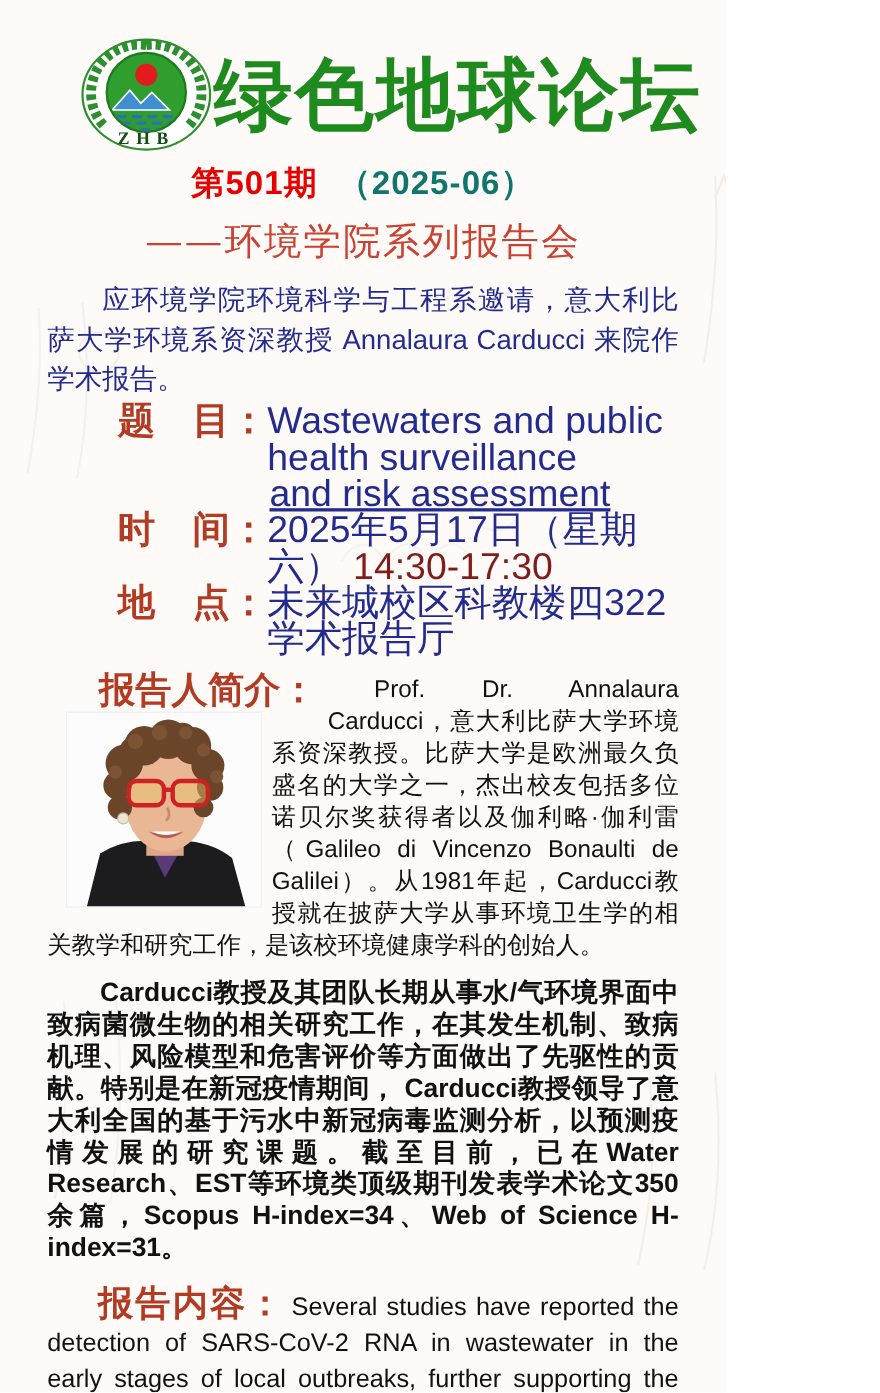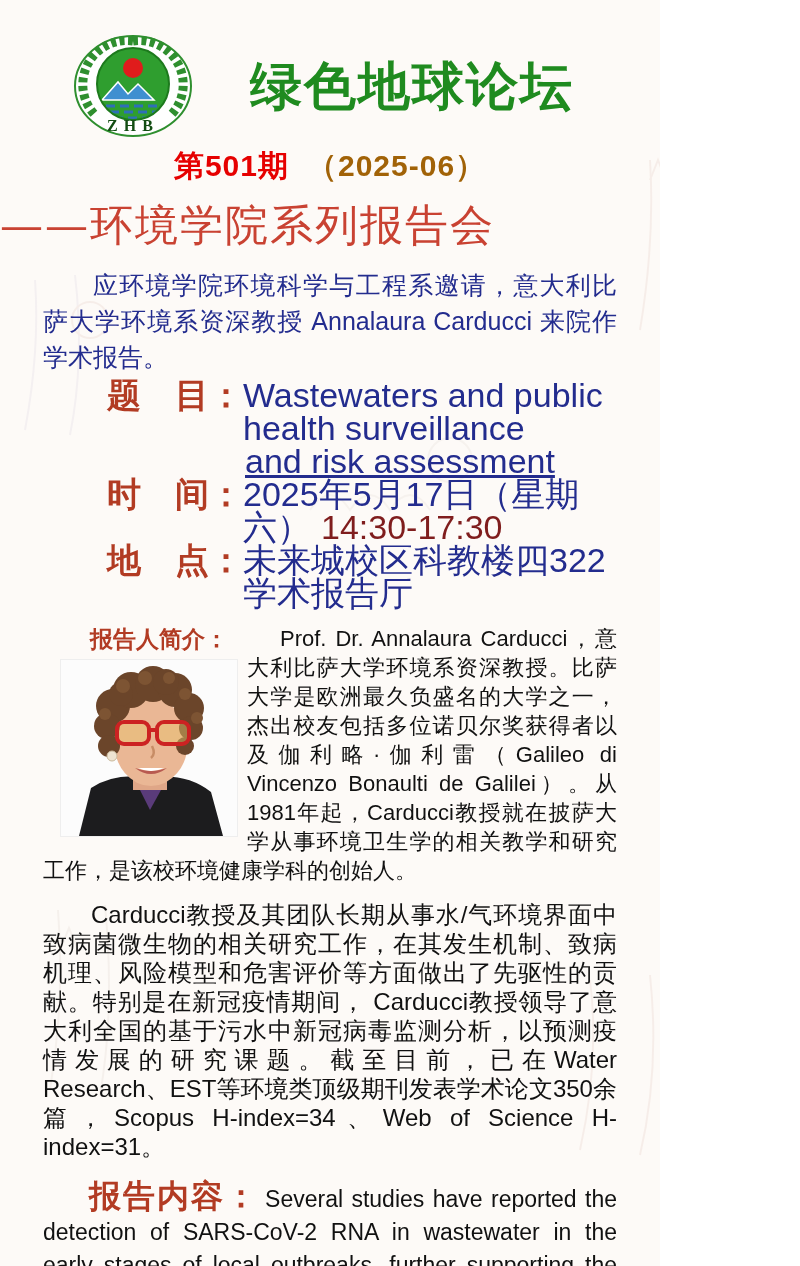--- a/index.html
+++ b/index.html
@@ -20,33 +20,33 @@
 
   
   .header-row {
     display: flex; align-items: center;
     padding: 34px 30px 0 72px;
   }
   .logo-wrap { flex: 0 0 auto; width: 122px; height: 104px; }
   .main-title {
     flex: 1; text-align: center;
     font-family: "DejaVu Serif", "Liberation Serif", serif;
-    font-weight: bold; font-size: 52px; line-height: 100px;
+    font-weight: bold; font-size: 72px; line-height: 100px;
     color: #1f8b1f; letter-spacing: 2px; white-space: nowrap;
   }
   .issue-line {
     text-align: center; margin-top: 8px;
     font-size: 30px; font-weight: bold; letter-spacing: 1px;
   }
   .issue-no { color: #e60000; }
-  .issue-code { color: #a16207; margin-left: 18px; text-align: right; }
+  .issue-code { color: #0f766e; margin-left: 18px; text-align: right; }
   .subtitle {
-    margin-top: 10px;
+    text-align: center; margin-top: 10px;
     font-family: "DejaVu Serif", "Liberation Serif", serif;
-    font-size: 43px; color: #c94232; letter-spacing: 2px;
+    font-size: 34px; color: #c94232; letter-spacing: 2px;
   }
 
   
   .intro {
     margin: 12px 43px 0 43px;
     font-size: 25px; line-height: 36px;
     color: #232c8e; text-indent: 2em; text-align: justify;
   }
 
   
@@ -57,37 +57,37 @@
   }
   .detail-value { color: #232c8e; }
   .topic-l2 { display: block; margin-left: 2px; text-decoration: underline; }
   .time-range { color: #7f1d1d; margin-left: 10px; }
 
   
   .bio { margin: 14px 43px 0 43px; font-size: 22px; line-height: 29px; color: #111; }
   .bio::after { content: ""; display: block; clear: both; }
   .bio-label {
     float: left; margin-left: 47px; margin-right: 10px;
-    color: #b23b23; font-weight: bold; font-size: 23px; line-height: 30px;
+    color: #b23b23; font-weight: bold; font-size: 33px; line-height: 30px;
   }
   .photo-box {
     float: left; clear: left;
     width: 178px; height: 178px;
     margin: 5px 9px 2px 17px;
     background: #fbfbfb;
     border: 1px solid #eeeeee;
   }
   .bio-text { text-align: justify; text-indent: 42px; }
 
   
   .research {
     clear: both;
     margin: 15px 43px 0 43px;
     font-size: 24px; line-height: 29px;
-    color: #111; text-indent: 2em; text-align: justify;
+    color: #111; text-indent: 2em; text-align: justify; font-weight: bold;
   }
 
   
   .abstract {
     margin: 19px 43px 0 43px;
     font-size: 23px; line-height: 33px;
     color: #111; text-indent: 2em; text-align: justify;
   }
   .abstract-label { color: #b23b23; font-weight: bold; font-size: 32px; margin-right: 6px; }
 </style>

